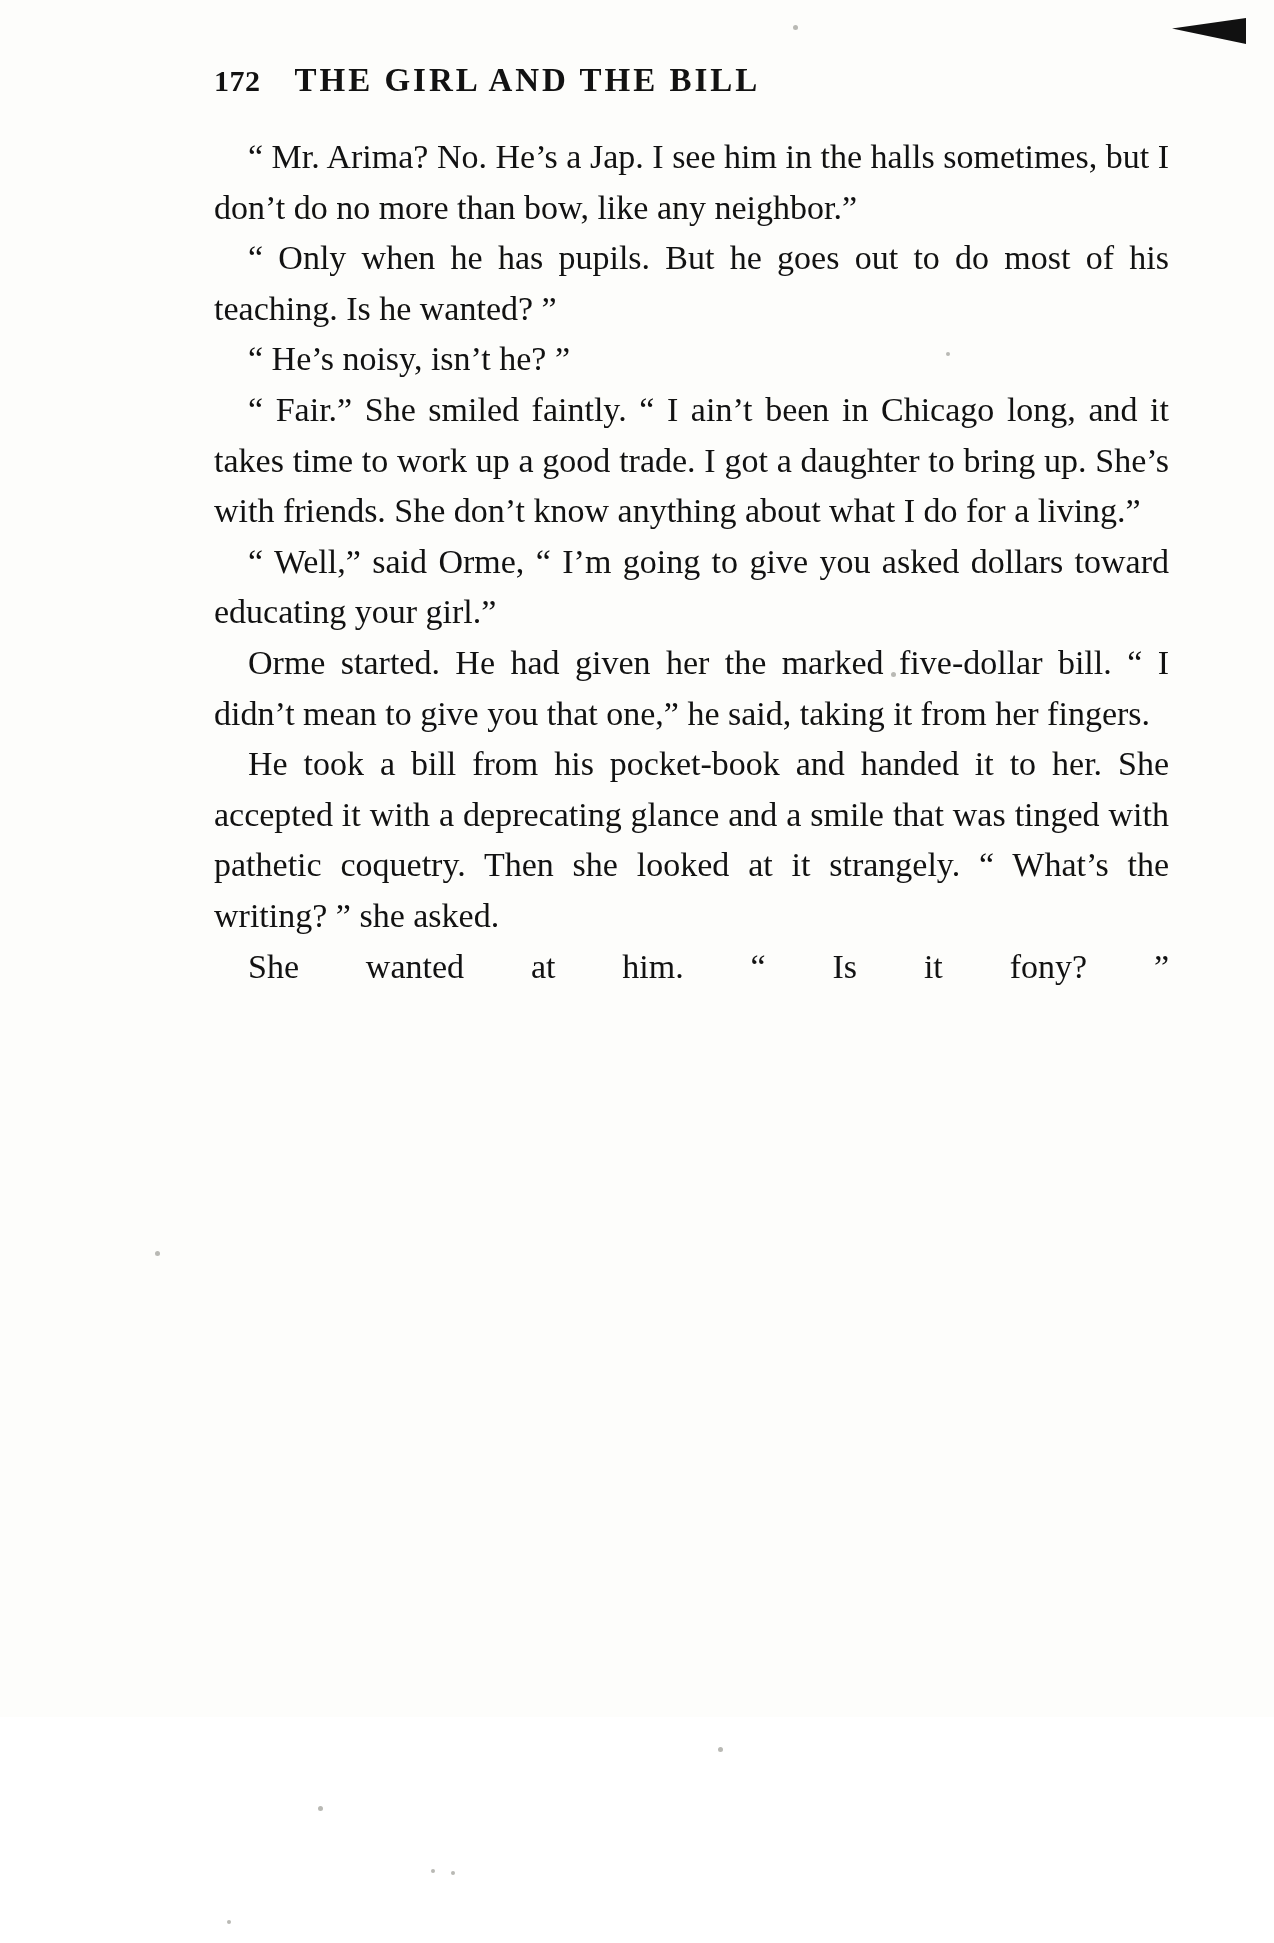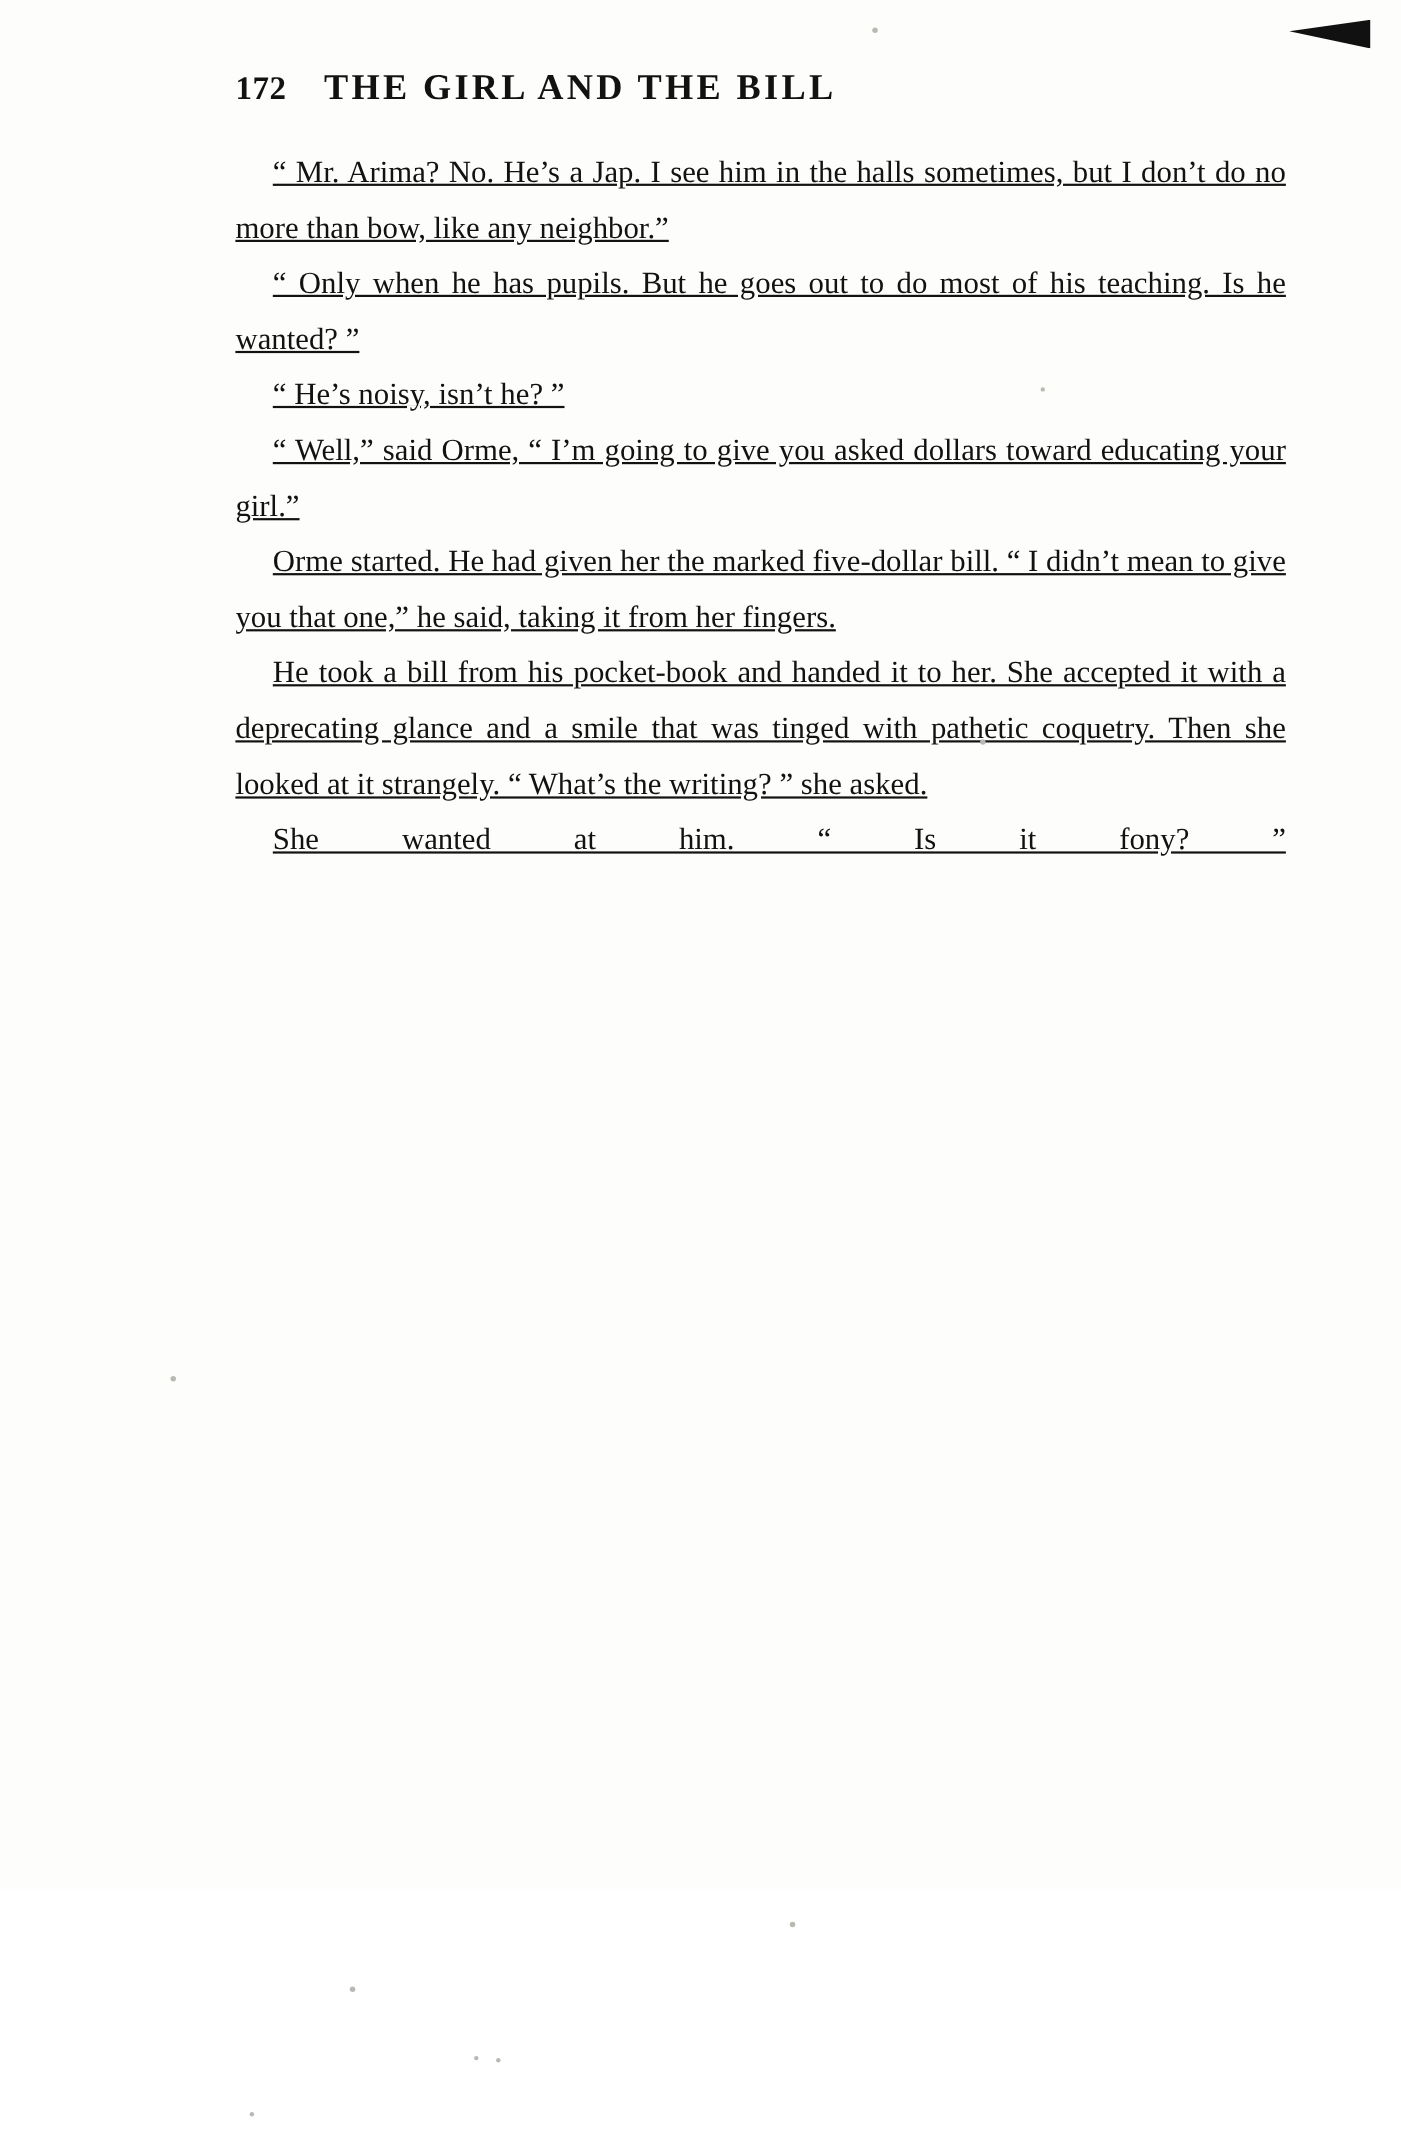--- a/index.html
+++ b/index.html
@@ -50,25 +50,24 @@
   }
   .header .title {
     display: inline-block;
     letter-spacing: 3px;
   }
   .body-text {
     position: absolute;
     left: 214px;
     top: 132px;
     width: 955px;
-    font-size: 28px;
+    font-size: 34px;
     line-height: 50.6px;
     text-align: justify;
     text-justify: inter-word;
-    text-decoration: underline;
   }
   .body-text p {
     margin: 0;
     text-indent: 34px;
   }
   .body-text p:last-child::after {
     content: "";
     display: inline-block;
     width: 100%;
   }
@@ -86,20 +85,21 @@
   <div class="corner-mark"></div>
 
   <div class="header">
     <span class="page-num">172</span><span class="title">THE GIRL AND THE BILL</span>
   </div>
 
   <div class="body-text">
     <p>“ Mr. Arima? No. He’s a Jap. I see him in the halls sometimes, but I don’t do no more than bow, like any neighbor.”</p>
     <p>“ Only when he has pupils. But he goes out to do most of his teaching. Is he wanted? ”</p>
     <p>“ He’s noisy, isn’t he? ”</p>
+    <p>“ Fair.” She smiled faintly. “ I ain’t been in Chicago long, and it takes time to work up a good trade. I got a daughter to bring up. She’s with friends. She don’t know anything about what I do for a living.”</p>
     <p>“ Well,” said Orme, “ I’m going to give you asked dollars toward educating your girl.”</p>
     <p>Orme started. He had given her the marked five-dollar bill. “ I didn’t mean to give you that one,” he said, taking it from her fingers.</p>
     <p>He took a bill from his pocket-book and handed it to her. She accepted it with a deprecating glance and a smile that was tinged with pathetic coquetry. Then she looked at it strangely. “ What’s the writing? ” she asked.</p>
     <p>She wanted at him. “ Is it fony? ”</p>
   </div>
 
   <div class="speck" style="left:793px; top:25px; width:5px; height:5px;"></div>
   <div class="speck" style="left:946px; top:352px; width:4px; height:4px;"></div>
   <div class="speck" style="left:891px; top:672px; width:5px; height:5px;"></div>
   <div class="speck" style="left:155px; top:1251px; width:5px; height:5px;"></div>

